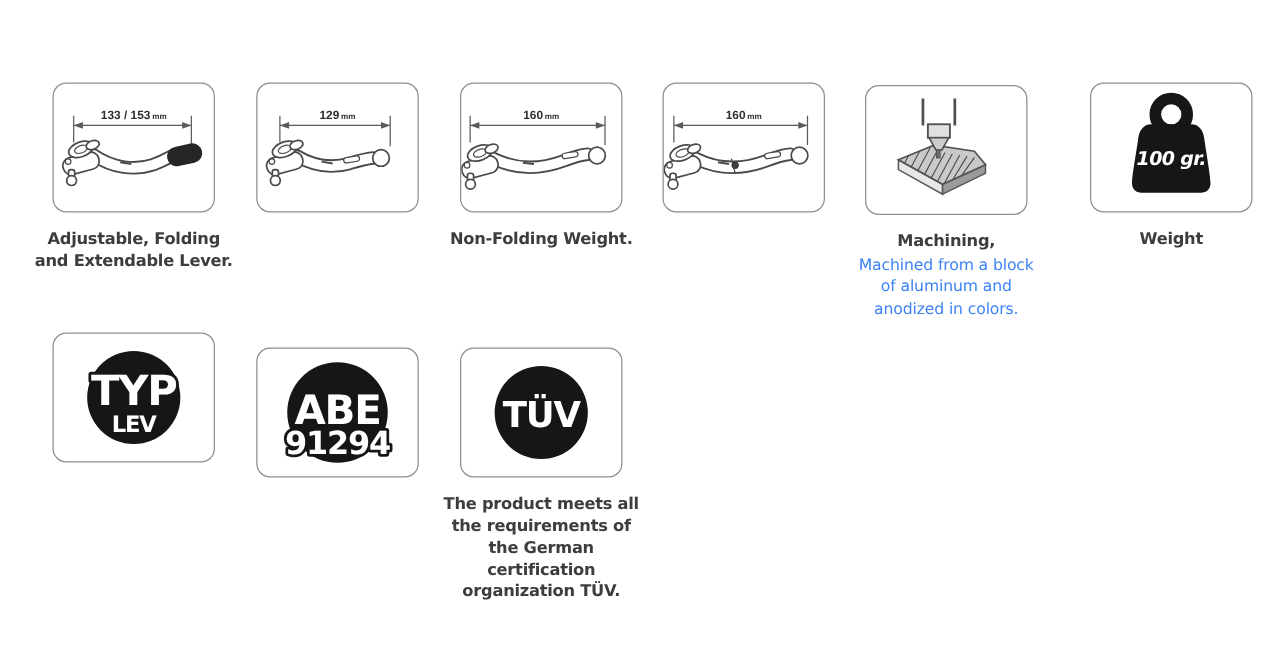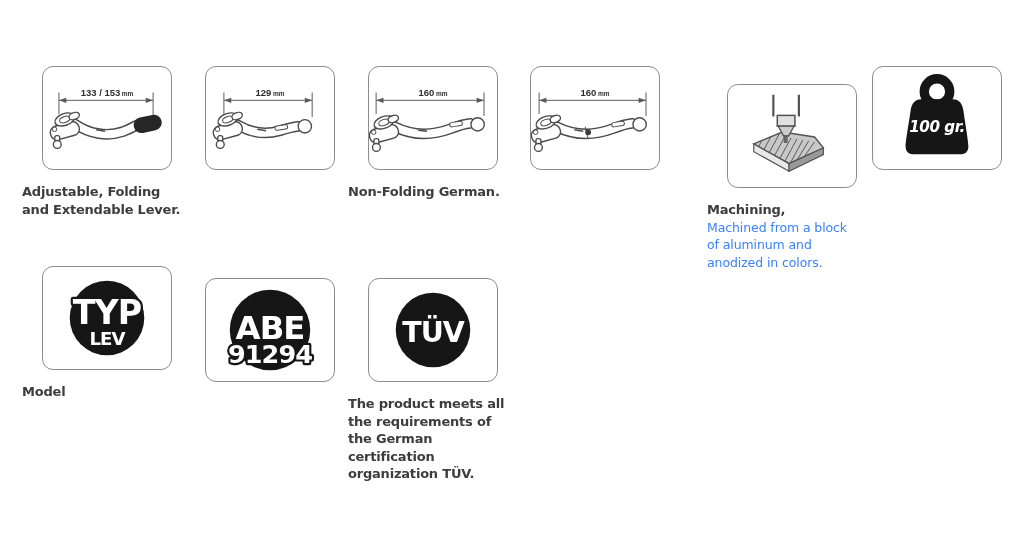--- a/index.html
+++ b/index.html
@@ -15,21 +15,21 @@
     box-sizing:border-box;background:#fff;
   }
   .frame svg{position:absolute;left:0;top:0;width:100%;height:100%;}
   .dim{
     position:absolute;top:20px;left:50%;transform:translateX(-50%);
     white-space:nowrap;
     font-family:"Liberation Sans",sans-serif;font-weight:bold;
     font-size:9.5px;color:#2e2e2e;line-height:11px;
   }
   .dim .unit{font-size:6.5px;margin-left:1.5px;}
-  .caption{position:absolute;top:117px;left:-20px;width:170px;}
+  .caption{position:absolute;top:117px;left:-20px;width:170px;text-align:center;}
   .cap-title{
     display:block;white-space:pre-line;
     font-weight:bold;font-size:13px;line-height:17.5px;
     color:#3d3d3d;letter-spacing:-0.2px;
   }
   .cap-desc{
     display:block;white-space:pre-line;
     font-size:12.5px;line-height:17.5px;
     color:#3b82f6;letter-spacing:-0.1px;
   }
@@ -134,21 +134,21 @@
           <ellipse class="wo" cx="22" cy="53.5" rx="10.5" ry="6" transform="rotate(-20 22 53.5)"></ellipse>
           <ellipse class="wo2" cx="22" cy="53.5" rx="5.5" ry="3" transform="rotate(-20 22 53.5)"></ellipse>
           <ellipse class="wo" cx="31.5" cy="50" rx="5.5" ry="3.5" transform="rotate(-20 31.5 50)"></ellipse>
           <rect class="wo" x="11.8" y="70" width="5" height="6.5" rx="2"></rect>
           <circle class="wo" cx="14.3" cy="79" r="4"></circle>
         </g>
       </svg>
       <div class="dim"><span>160</span><span class="unit">mm</span></div>
     </div>
     <div class="caption">
-      <span class="cap-title">Non-Folding German.</span>
+      <span class="cap-title">Non-Folding Weight.</span>
     </div>
   </div>
 
   <div class="cell" style="left:530px;top:66px;">
     <div class="frame">
       <svg viewBox="0 0 130 104">
         <line class="dl" x1="8" y1="26" x2="8" y2="48"></line>
         <line class="dl" x1="117" y1="26" x2="117" y2="50"></line>
         <line class="dl" x1="8" y1="34" x2="117" y2="34"></line>
         <path class="df" d="M8 34 L15.5 31.3 L15.5 36.7 Z"></path>
@@ -167,21 +167,21 @@
           <ellipse class="wo2" cx="22" cy="53.5" rx="5.5" ry="3" transform="rotate(-20 22 53.5)"></ellipse>
           <ellipse class="wo" cx="31.5" cy="50" rx="5.5" ry="3.5" transform="rotate(-20 31.5 50)"></ellipse>
           <rect class="wo" x="11.8" y="70" width="5" height="6.5" rx="2"></rect>
           <circle class="wo" cx="14.3" cy="79" r="4"></circle>
         </g>
       </svg>
       <div class="dim"><span>160</span><span class="unit">mm</span></div>
     </div>
   </div>
 
-  <div class="cell" style="left:692px;top:84px;margin-left:35px;">
+  <div class="cell" style="left:692px;top:68px;">
     <div class="frame">
       <svg viewBox="0 0 130 104">
         <defs>
           <clipPath id="blockTop">
               <polygon points="26,60 55,48 88,53 97,64 62,80"></polygon>
             </clipPath>
         </defs>
         <polygon points="26,60 62,80 62,88 26,68" fill="#e8e8e8" stroke="#555" stroke-width="1.2"></polygon>
         <polygon points="62,80 97,64 97,71 62,88" fill="#9a9a9a" stroke="#555" stroke-width="1.2"></polygon>
         <polygon points="26,60 55,48 88,53 97,64 62,80" fill="#c9c9c9" stroke="#555" stroke-width="1.4"></polygon>
@@ -203,32 +203,32 @@
   </div>
 
   <div class="cell" style="left:872px;top:66px;">
     <div class="frame">
       <svg viewBox="0 0 130 104">
         <circle cx="65" cy="25" r="13" fill="none" stroke="#161616" stroke-width="9.5"></circle>
         <path d="M49 33 H81 C88 33 91 38 92 45 C93.5 56 97 75 97 81 C97 87 93 89 88 89 H42 C37 89 33 87 33 81 C33 75 36.5 56 38 45 C39 38 42 33 49 33 Z" fill="#161616"></path>
         <text class="wt" x="65" y="66" font-size="15.5">100 gr.</text>
       </svg>
     </div>
+    <div class="caption">
+      <span class="cap-title">Weight</span>
+    </div>
   </div>
 
   <div class="cell" style="left:42px;top:266px;">
     <div class="frame">
       <svg viewBox="0 0 130 104">
         <circle cx="65" cy="52" r="38" fill="#161616"></circle>
         <text class="badge" x="65" y="58" font-size="34">TYP</text>
         <text class="badge" x="65" y="80" font-size="18.5">LEV</text>
       </svg>
-    </div>
-    <div class="caption">
-      <span class="cap-title">Model</span>
     </div>
   </div>
 
   <div class="cell" style="left:205px;top:278px;">
     <div class="frame">
       <svg viewBox="0 0 130 104">
         <circle cx="65" cy="52" r="41" fill="#161616"></circle>
         <text class="badge" x="65" y="61" font-size="33">ABE</text>
         <text class="badge" x="65" y="86" font-size="26" letter-spacing="-1.5">91294</text>
       </svg>

